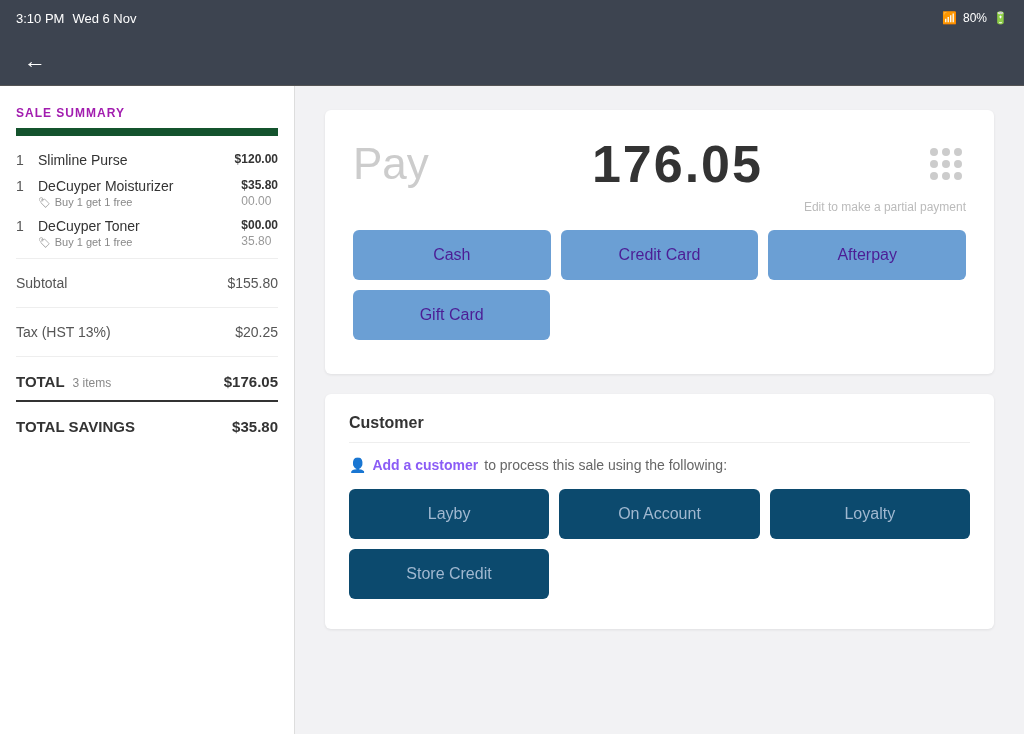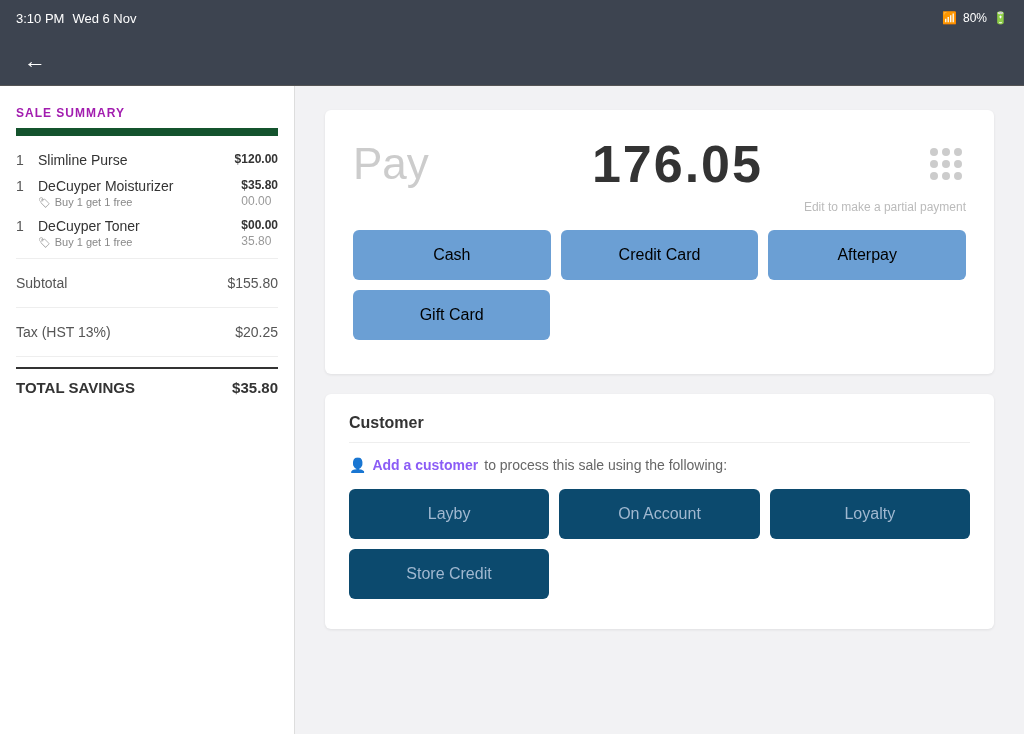--- a/index.html
+++ b/index.html
@@ -111,21 +111,21 @@
       font-weight: 700;
       color: #333;
       font-size: 15px;
     }
     .summary-row.total-savings {
       font-weight: 700;
       color: #333;
       font-size: 15px;
       border-top: 2px solid #333;
       margin-top: 4px;
-      padding-top: 10px;
+      padding-top: 16px;
     }
     .total-label-small { font-size: 12px; font-weight: 400; color: #888; margin-left: 4px; }
 
     
     .right-panel {
       flex: 1;
       background: #f2f2f4;
       padding: 24px 30px;
       overflow-y: auto;
     }
@@ -173,21 +173,21 @@
       text-align: right;
       margin-bottom: 16px;
     }
     .pay-btn {
       padding: 16px 0;
       border: none;
       border-radius: 6px;
       font-size: 16px;
       font-weight: 500;
       cursor: pointer;
-      color: #000000;
+      color: #4c1d95;
       background: #6b9fd4;
       flex: 1;
       min-width: 140px;
     }
     .pay-btn.disabled {
       background: #0c4a6e;
       color: #a0b8d0;
       cursor: default;
     }
     .pay-btn-row {
@@ -294,20 +294,27 @@
 
     <hr class="divider">
 
     <div class="summary-row">
       <span>Tax (HST 13%)</span>
       <span>$20.25</span>
     </div>
 
     <hr class="divider">
 
+    <div class="summary-row total">
+      <span>
+        <span>TOTAL</span>
+        <span class="total-label-small">3 items</span>
+      </span>
+      <span>$176.05</span>
+    </div>
 
     <div class="summary-row total-savings">
       <span>TOTAL SAVINGS</span>
       <span>$35.80</span>
     </div>
   </div>
 
   <div class="right-panel">
 
     <div class="pay-card">

